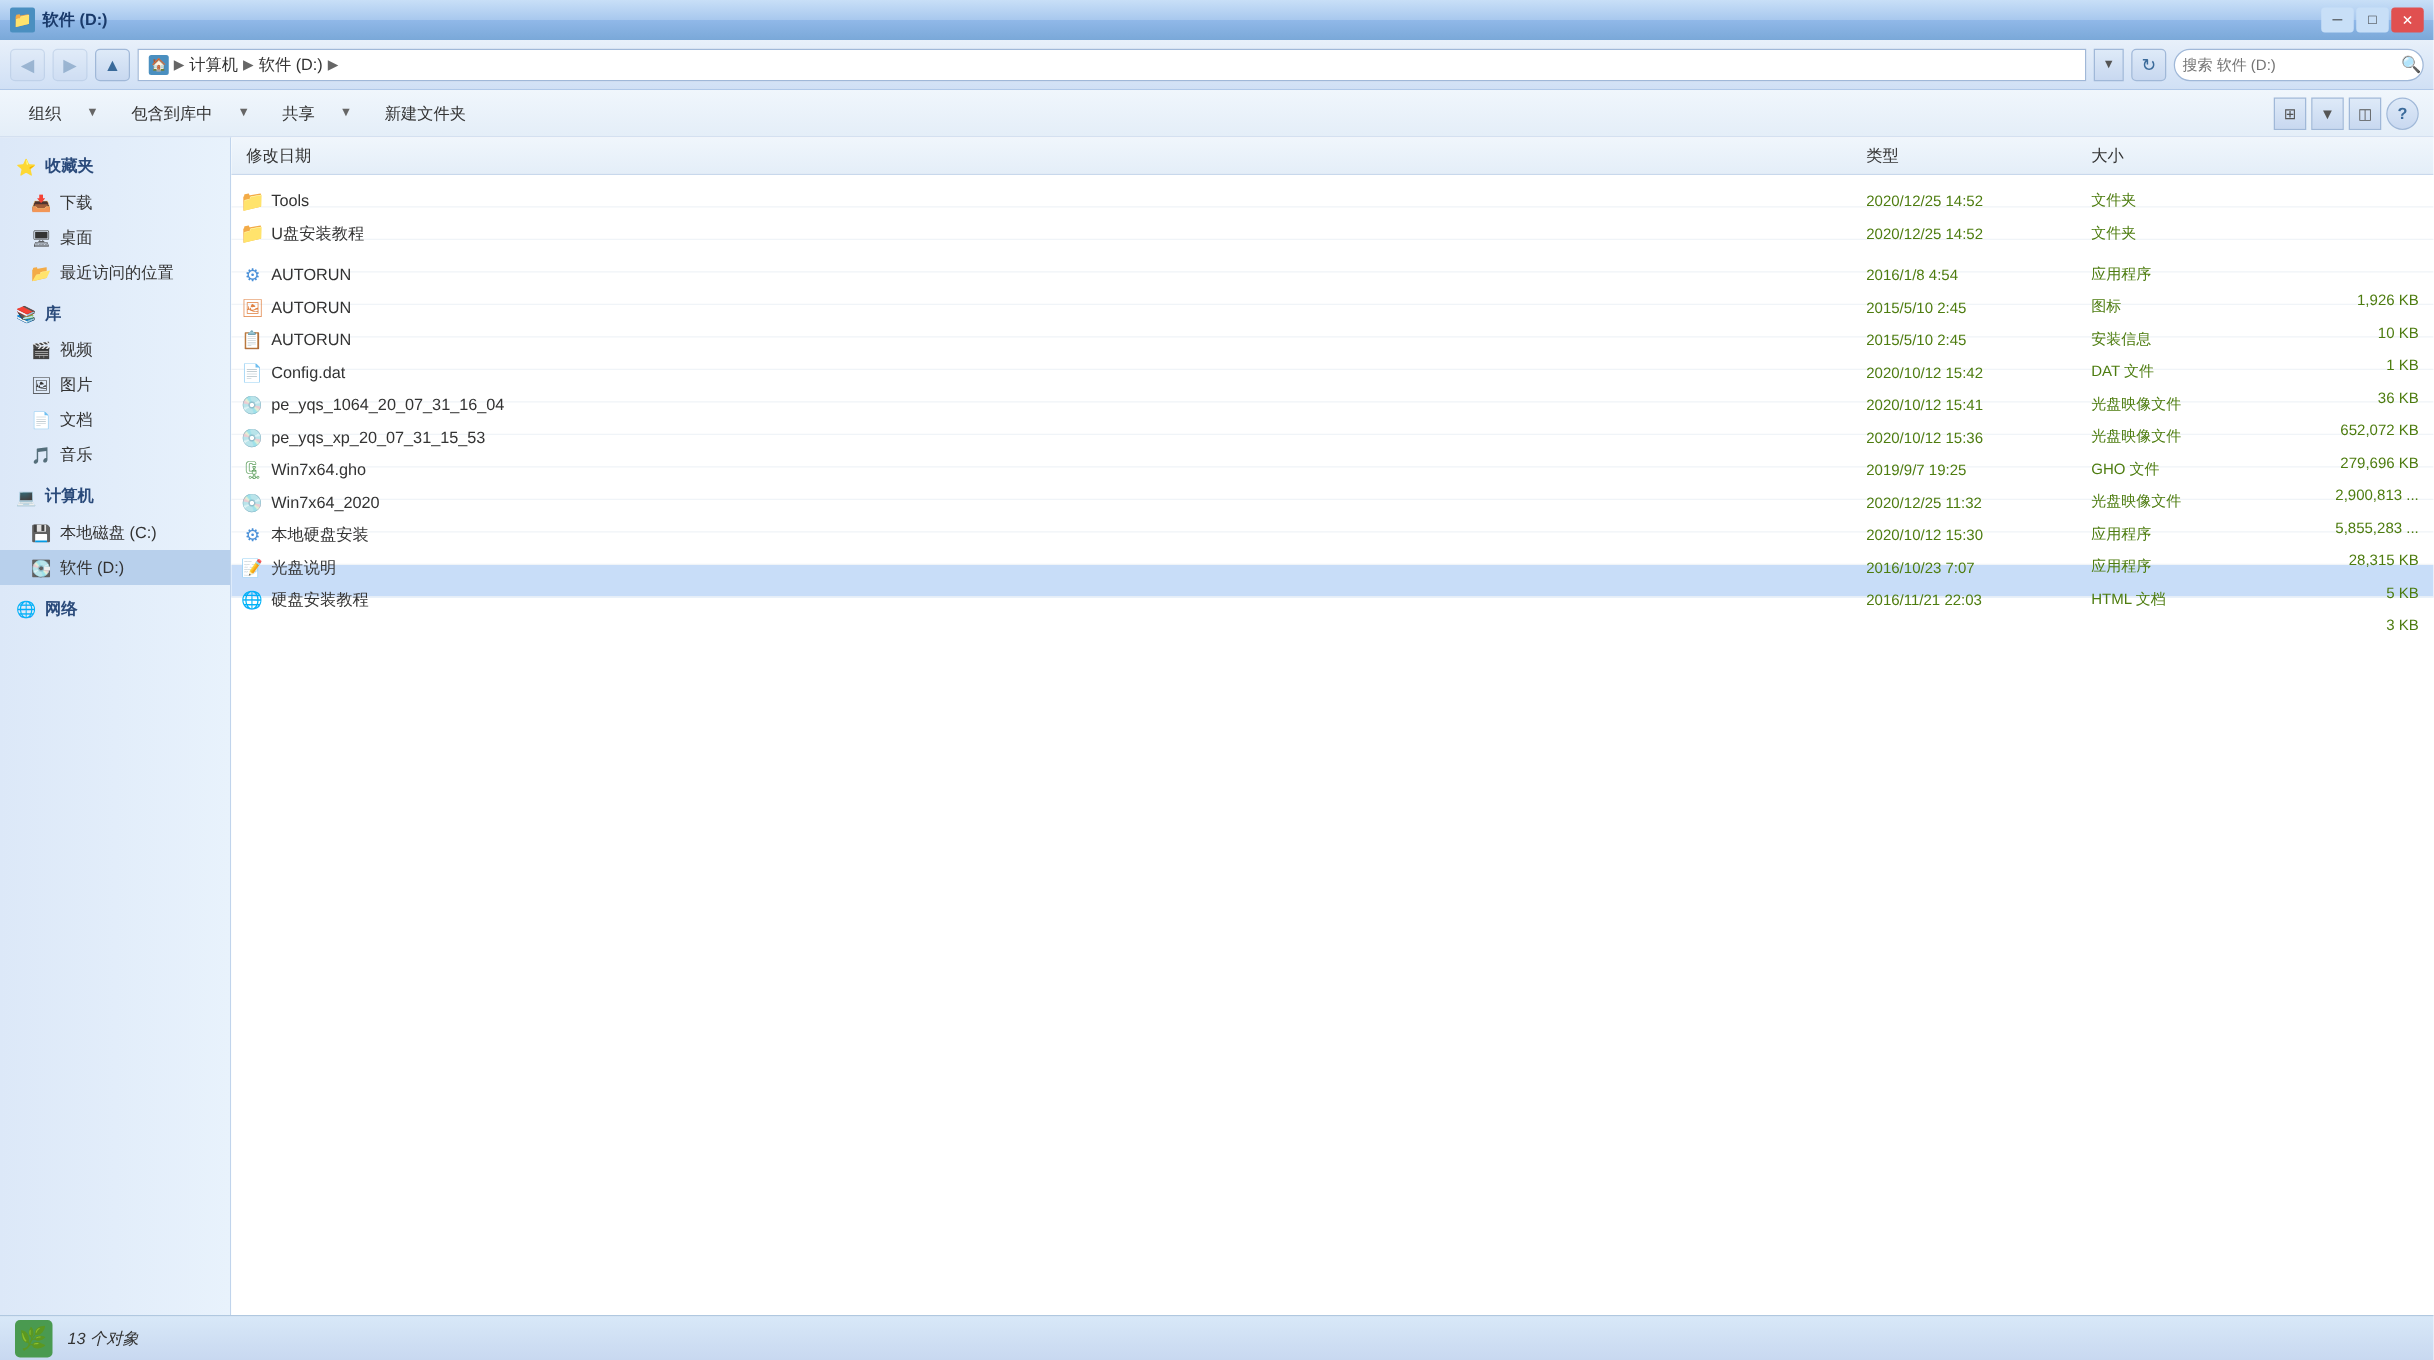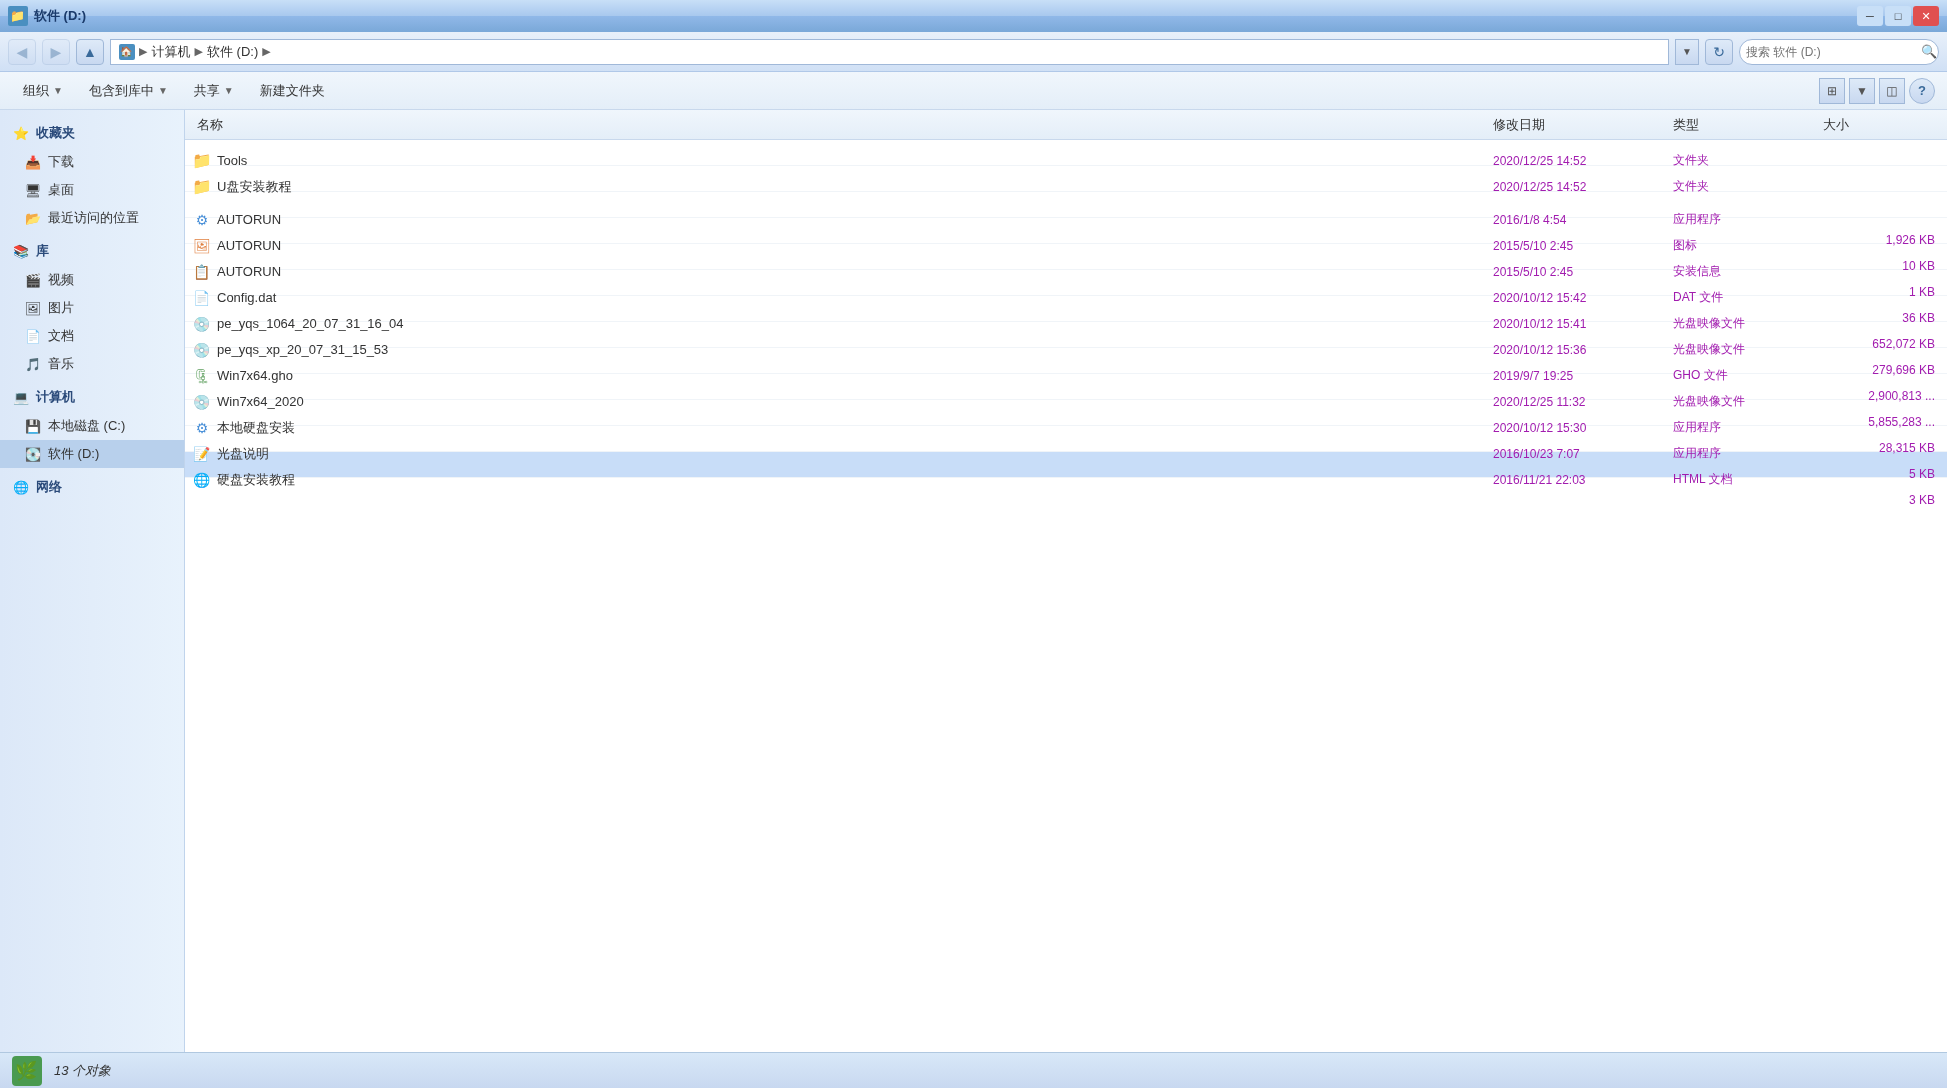--- a/index.html
+++ b/index.html
@@ -148,21 +148,21 @@
       padding: 0 12px;
       gap: 4px;
       border-bottom: 1px solid #c8d8ec;
     }
     .toolbar-btn {
       height: 28px;
       padding: 0 10px;
       border: 1px solid transparent;
       background: transparent;
       cursor: pointer;
-      display: flex; align-items: center; gap: 4px;
+      display: flex; align-items: center; gap: 20px;
       font-size: 13px;
       color: #333;
       border-radius: 3px;
     }
     .toolbar-right {
       margin-left: auto;
       display: flex; align-items: center; gap: 4px;
     }
     .view-btn {
       width: 26px; height: 26px;
@@ -268,21 +268,21 @@
       color: #333;
       overflow: hidden; text-overflow: ellipsis; white-space: nowrap;
     }
     .file-icon {
       width: 18px; height: 18px;
       flex-shrink: 0;
       display: flex; align-items: center; justify-content: center;
     }
     .file-date, .file-type, .file-size {
       font-size: 12px;
-      color: #a21caf;
+      color: #4d7c0f;
       padding: 0 4px;
     }
     .file-size { text-align: right; margin-top: 41px; }
 
     
     .statusbar {
       height: 36px;
       background: linear-gradient(to bottom, #d8e8f8, #c8d8f0);
       border-top: 1px solid #b0c8e0;
       display: flex;
@@ -437,21 +437,20 @@
     <div class="sidebar-section">
       <div class="sidebar-header">
         <div class="sidebar-header-icon">🌐</div>
         <span>网络</span>
       </div>
     </div>
   </div>
 
   <div class="filelist">
     <div class="filelist-header">
-      <div class="col-header">名称</div>
       <div class="col-header">修改日期</div>
       <div class="col-header">类型</div>
       <div class="col-header">大小</div>
     </div>
     <div id="file-rows-container">
         <div class="file-row">
     <div class="file-name">
       <div class="file-icon">
               <span style="color:#f0c040;font-size:16px;">📁</span>
             </div>

